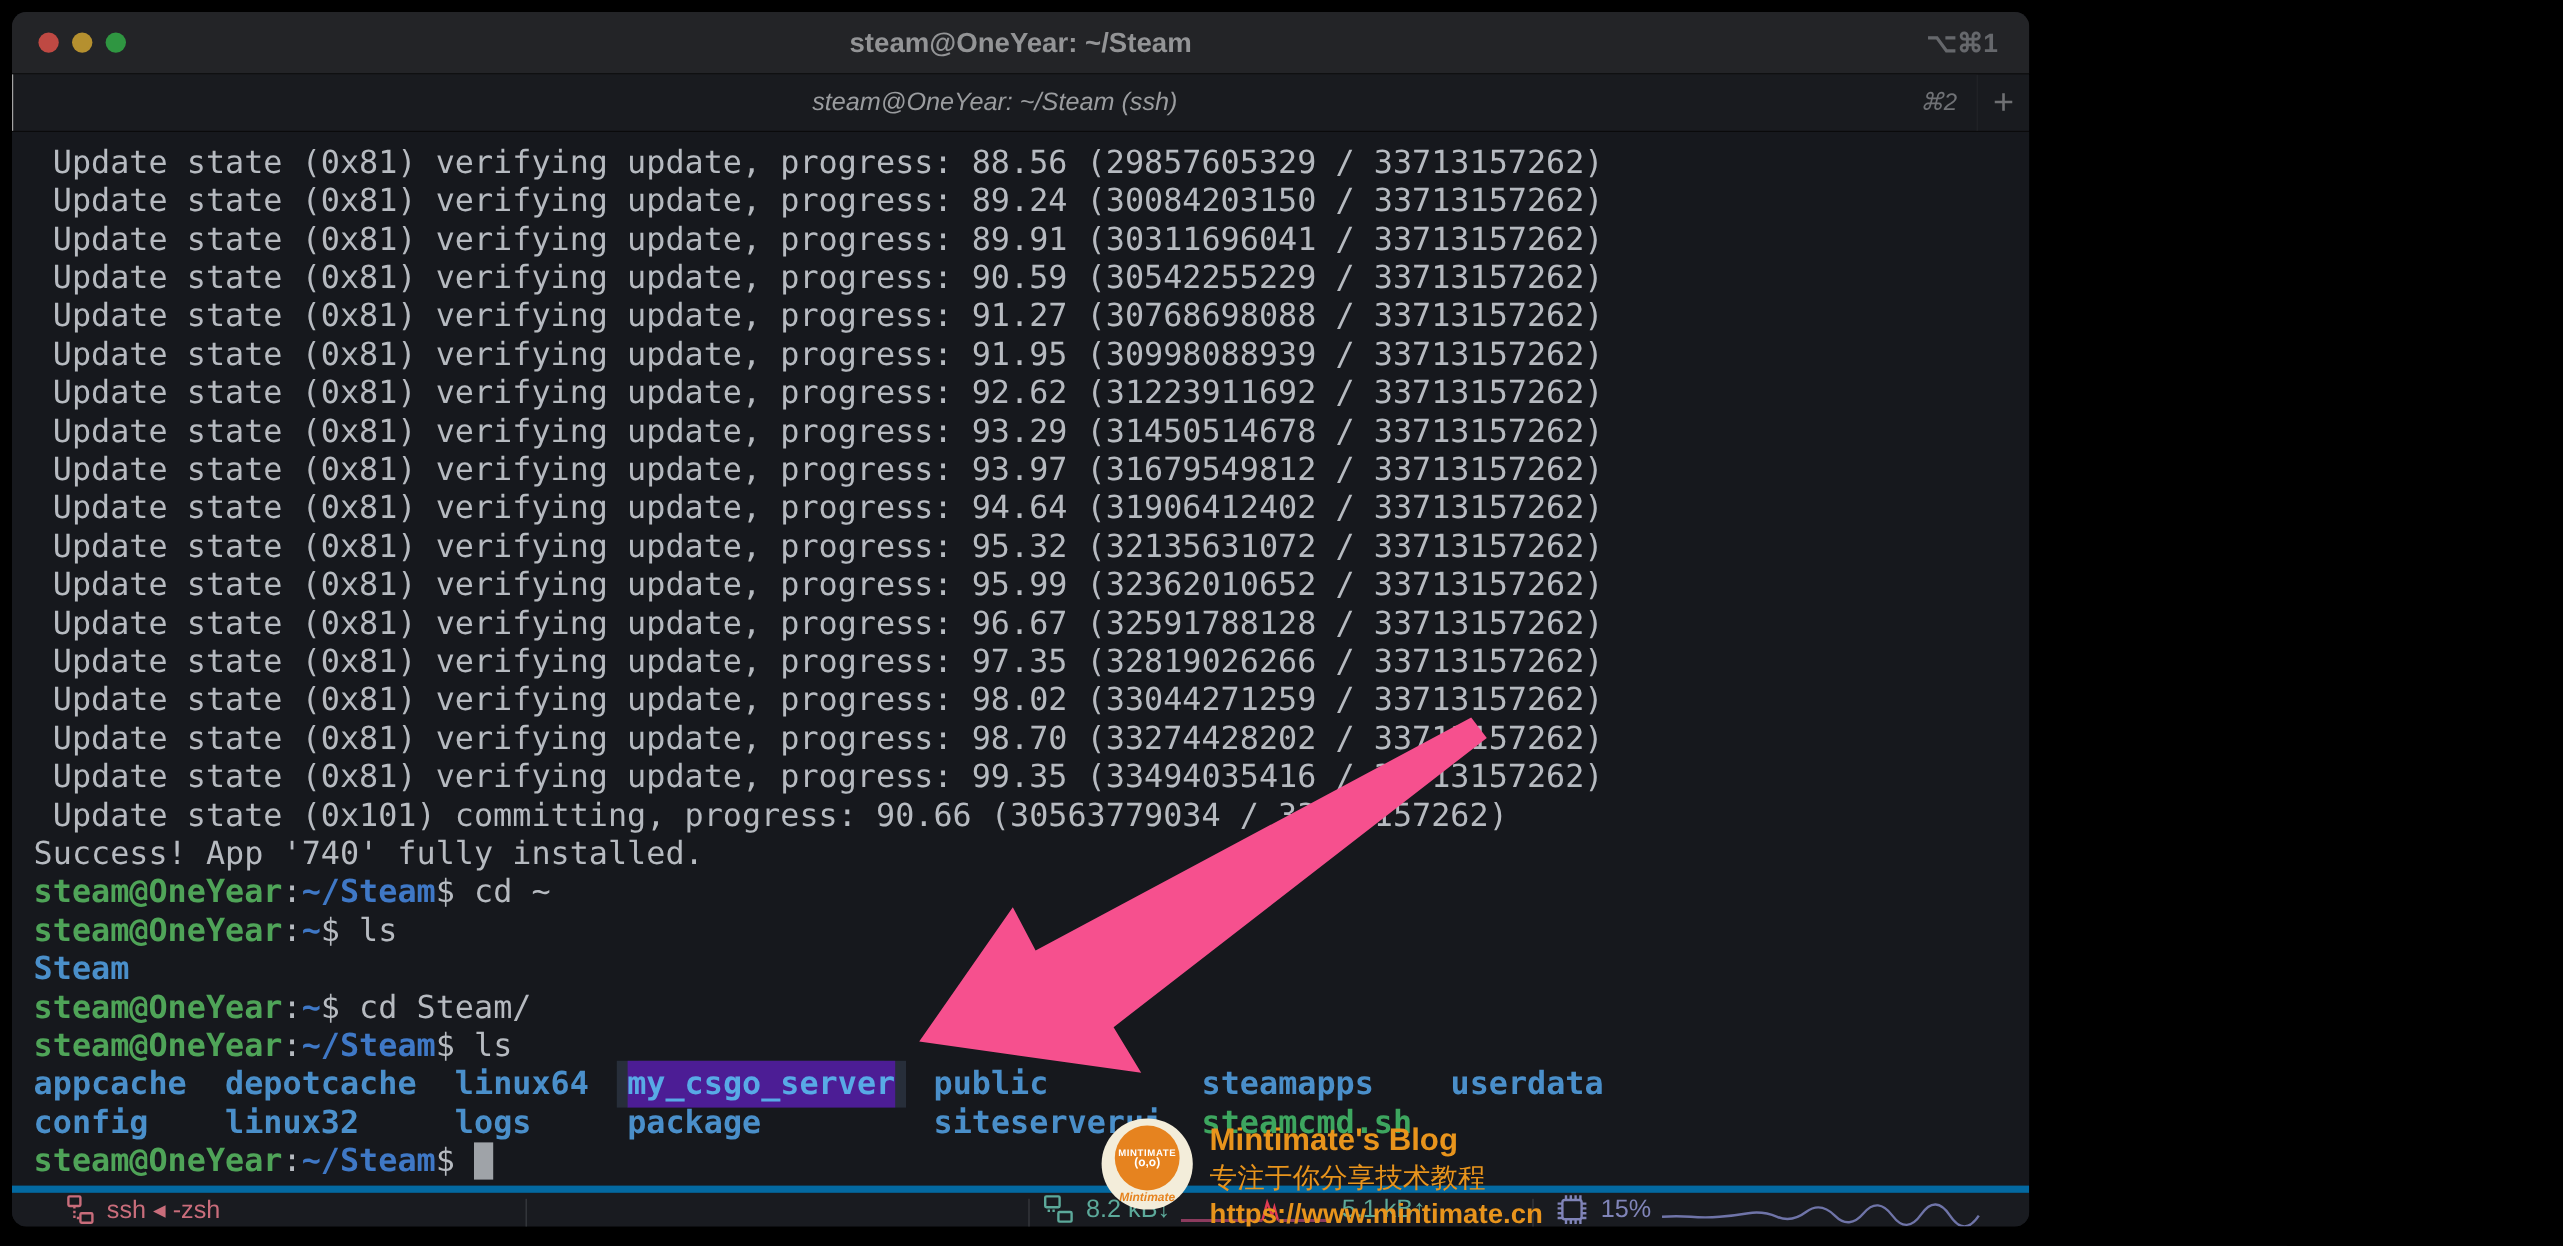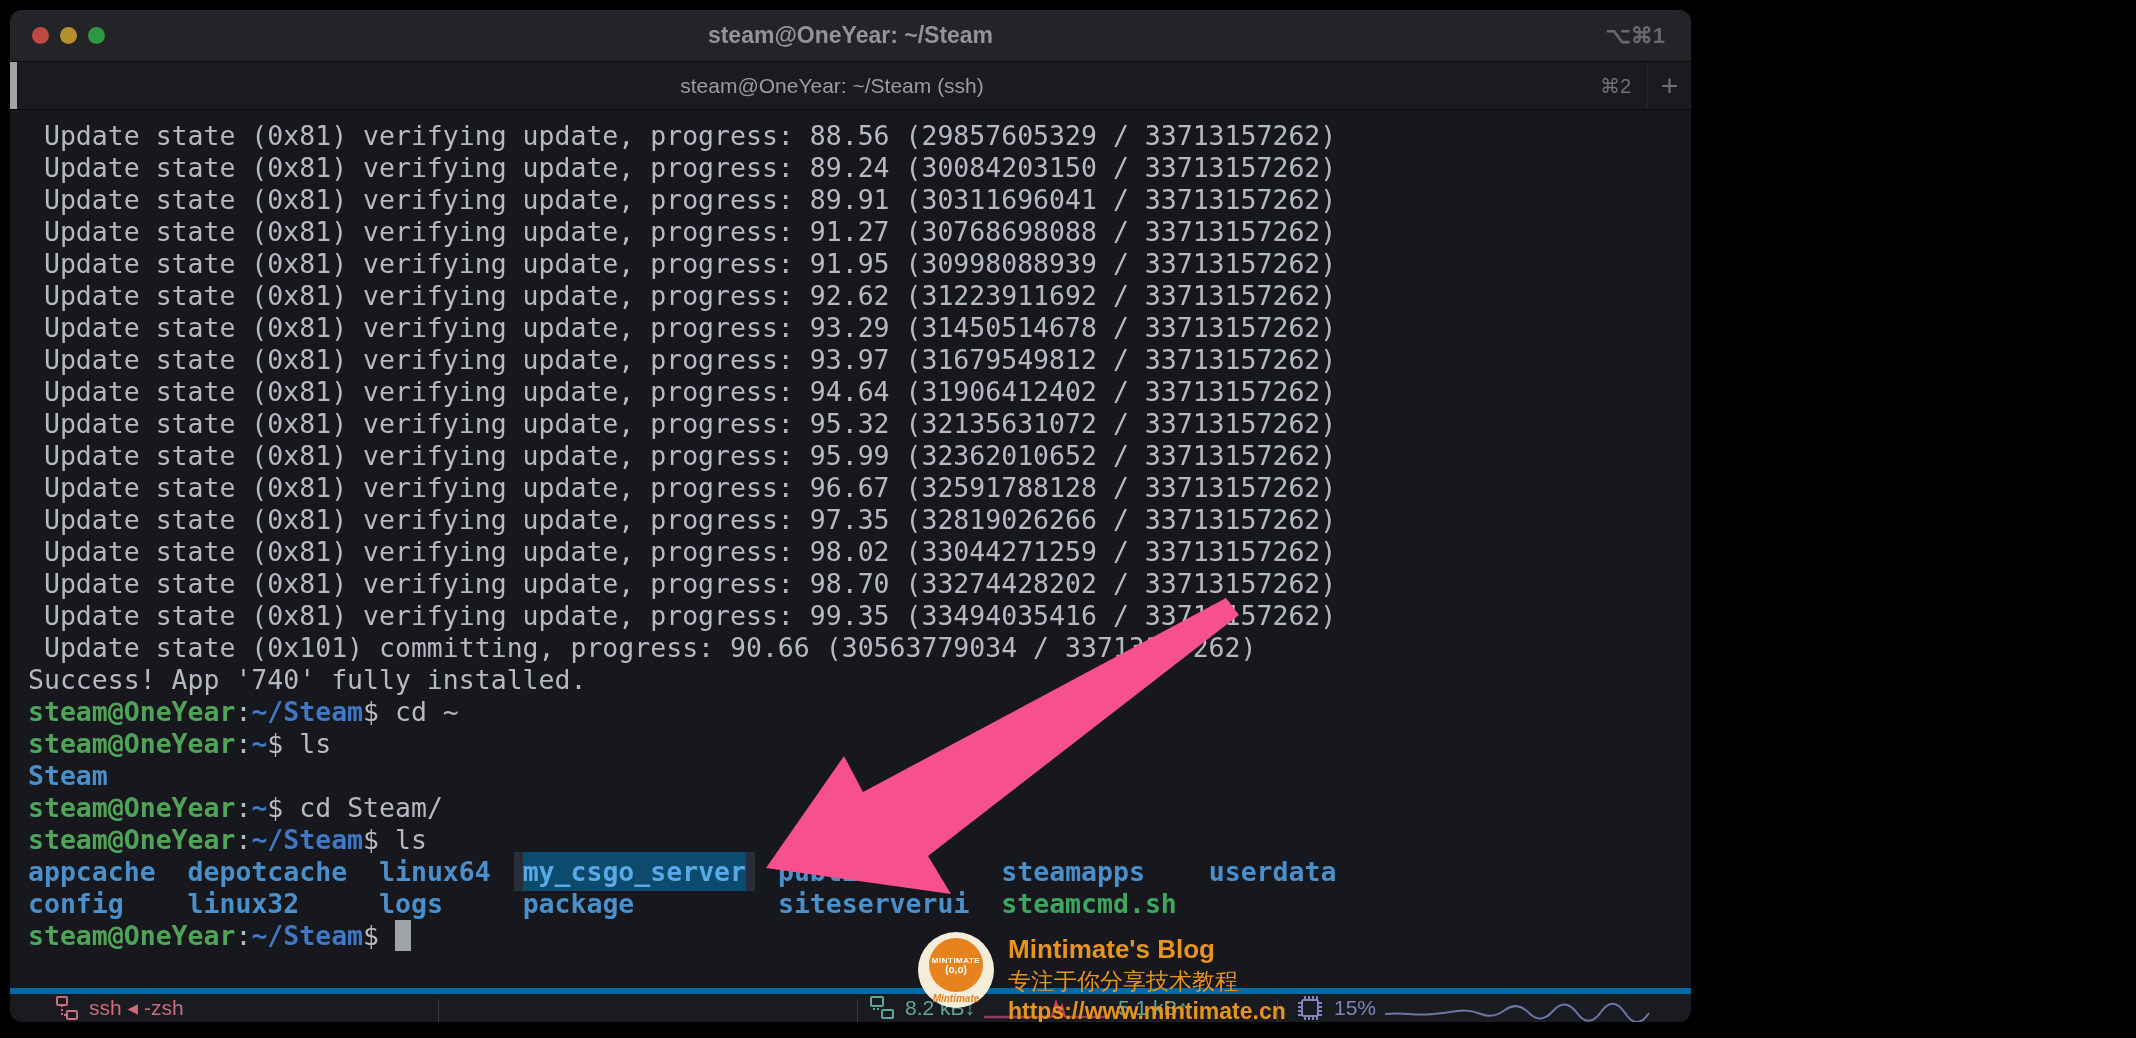--- a/index.html
+++ b/index.html
@@ -18,40 +18,40 @@
   .light.red    { background:#bf4943; }
   .light.yellow { background:#b5902f; }
   .light.green  { background:#2f9641; }
   .win-title { width:100%; text-align:center; color:#939496; font-size:23px; font-weight:bold; }
   .win-shortcut { position:absolute; right:26px; color:#66686c; font-size:22px; font-weight:bold; }
 
   
   .tabbar { height:48px; flex:none; display:flex; background:#101114; border-bottom:1px solid #0a0a0b; }
   .tab { position:relative; display:flex; align-items:center; justify-content:center; height:100%; }
   .tab1 { width:1035px; background:#141518; }
-  .tab2 { flex:1; background:#191b1f; border-left:7px solid #a3a3a3; }
+  .tab2 { flex:1; background:#191b1f; border-left:1px solid #a3a3a3;font-style:italic; }
   .tab-label { color:#8b8d90; font-size:21px; }
   .tab2 .tab-label { color:#9a9c9f; }
   .tab-right { position:absolute; right:16px; display:flex; align-items:center; gap:10px; }
   .activity-dot { width:14px; height:14px; border-radius:50%; background:#3e6fd6; }
   .tab-shortcut { color:#707276; font-size:20px; }
   .newtab { width:44px; height:100%; background:#191b1f; border-left:1px solid #27282b;
             display:flex; align-items:center; justify-content:center;
             color:#6f7073; font-size:30px; font-weight:300; }
 
   
   .terminal { position:relative; flex:1; background:#16181d; padding:10px 0 0 18px; overflow:hidden; }
   .tline { font-family:"DejaVu Sans Mono", monospace; font-size:26.5px; line-height:32px;
            white-space:pre; color:#b6bac0; }
   .seg-fg    { color:#b6bac0; }
   .seg-green { color:#4fa458; font-weight:bold; }
   .seg-path  { color:#3f78c6; font-weight:bold; }
   .seg-dir   { color:#4a8fca; font-weight:bold; }
   .seg-exec  { color:#3da65f; font-weight:bold; }
-  .seg-hl    { color:#58aae6; font-weight:bold; background:#0c4a6e;
+  .seg-hl    { color:#58aae6; font-weight:bold; background:#4c1d95;
                box-shadow:-9px 0 0 #272e3a, 9px 0 0 #272e3a; padding:4px 0; }
   .seg-cursor{ background:#9fa3a8; color:transparent; }
 
   
   .arrow-svg { position:absolute; left:0; top:0; pointer-events:none; z-index:6; }
 
   
   .watermark { position:absolute; left:908px; top:922px; z-index:7; display:flex; gap:14px; align-items:flex-start; }
   .wm-logo { width:76px; height:76px; border-radius:50%; background:#f3edda; flex:none;
              display:flex; flex-direction:column; align-items:center; padding-top:6px; }
@@ -98,20 +98,21 @@
         <span class="tab-shortcut">⌘2</span>
       </span>
     </div>
     <div class="newtab">+</div>
   </div>
 
   <div class="terminal" id="terminal">
       <div class="tline"><span class="seg-fg"> Update state (0x81) verifying update, progress: 88.56 (29857605329 / 33713157262)</span></div>
       <div class="tline"><span class="seg-fg"> Update state (0x81) verifying update, progress: 89.24 (30084203150 / 33713157262)</span></div>
       <div class="tline"><span class="seg-fg"> Update state (0x81) verifying update, progress: 89.91 (30311696041 / 33713157262)</span></div>
+      <div class="tline"><span class="seg-fg"> Update state (0x81) verifying update, progress: 90.59 (30542255229 / 33713157262)</span></div>
       <div class="tline"><span class="seg-fg"> Update state (0x81) verifying update, progress: 91.27 (30768698088 / 33713157262)</span></div>
       <div class="tline"><span class="seg-fg"> Update state (0x81) verifying update, progress: 91.95 (30998088939 / 33713157262)</span></div>
       <div class="tline"><span class="seg-fg"> Update state (0x81) verifying update, progress: 92.62 (31223911692 / 33713157262)</span></div>
       <div class="tline"><span class="seg-fg"> Update state (0x81) verifying update, progress: 93.29 (31450514678 / 33713157262)</span></div>
       <div class="tline"><span class="seg-fg"> Update state (0x81) verifying update, progress: 93.97 (31679549812 / 33713157262)</span></div>
       <div class="tline"><span class="seg-fg"> Update state (0x81) verifying update, progress: 94.64 (31906412402 / 33713157262)</span></div>
       <div class="tline"><span class="seg-fg"> Update state (0x81) verifying update, progress: 95.32 (32135631072 / 33713157262)</span></div>
       <div class="tline"><span class="seg-fg"> Update state (0x81) verifying update, progress: 95.99 (32362010652 / 33713157262)</span></div>
       <div class="tline"><span class="seg-fg"> Update state (0x81) verifying update, progress: 96.67 (32591788128 / 33713157262)</span></div>
       <div class="tline"><span class="seg-fg"> Update state (0x81) verifying update, progress: 97.35 (32819026266 / 33713157262)</span></div>

